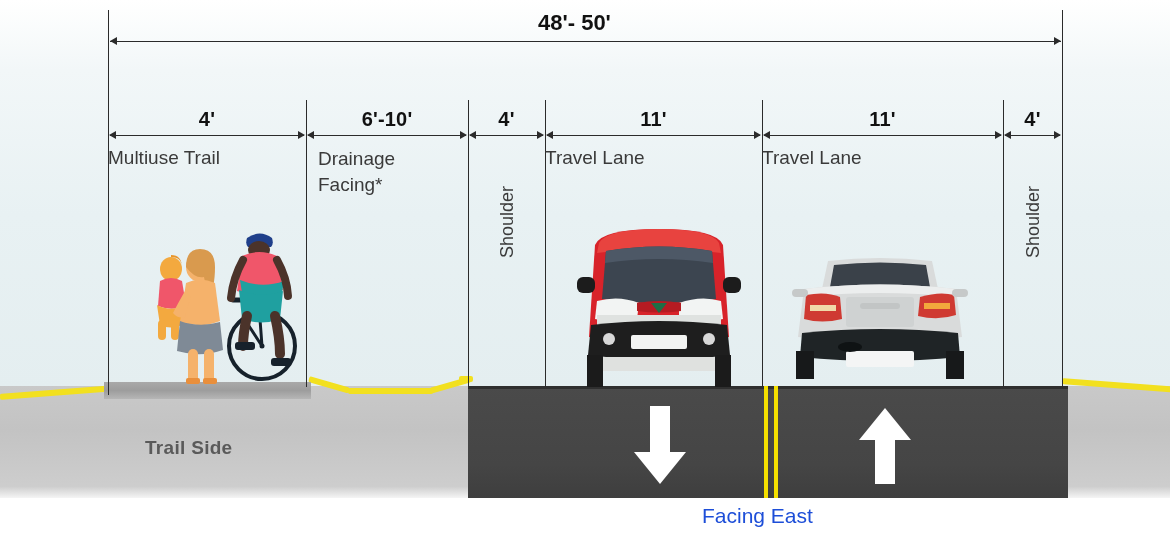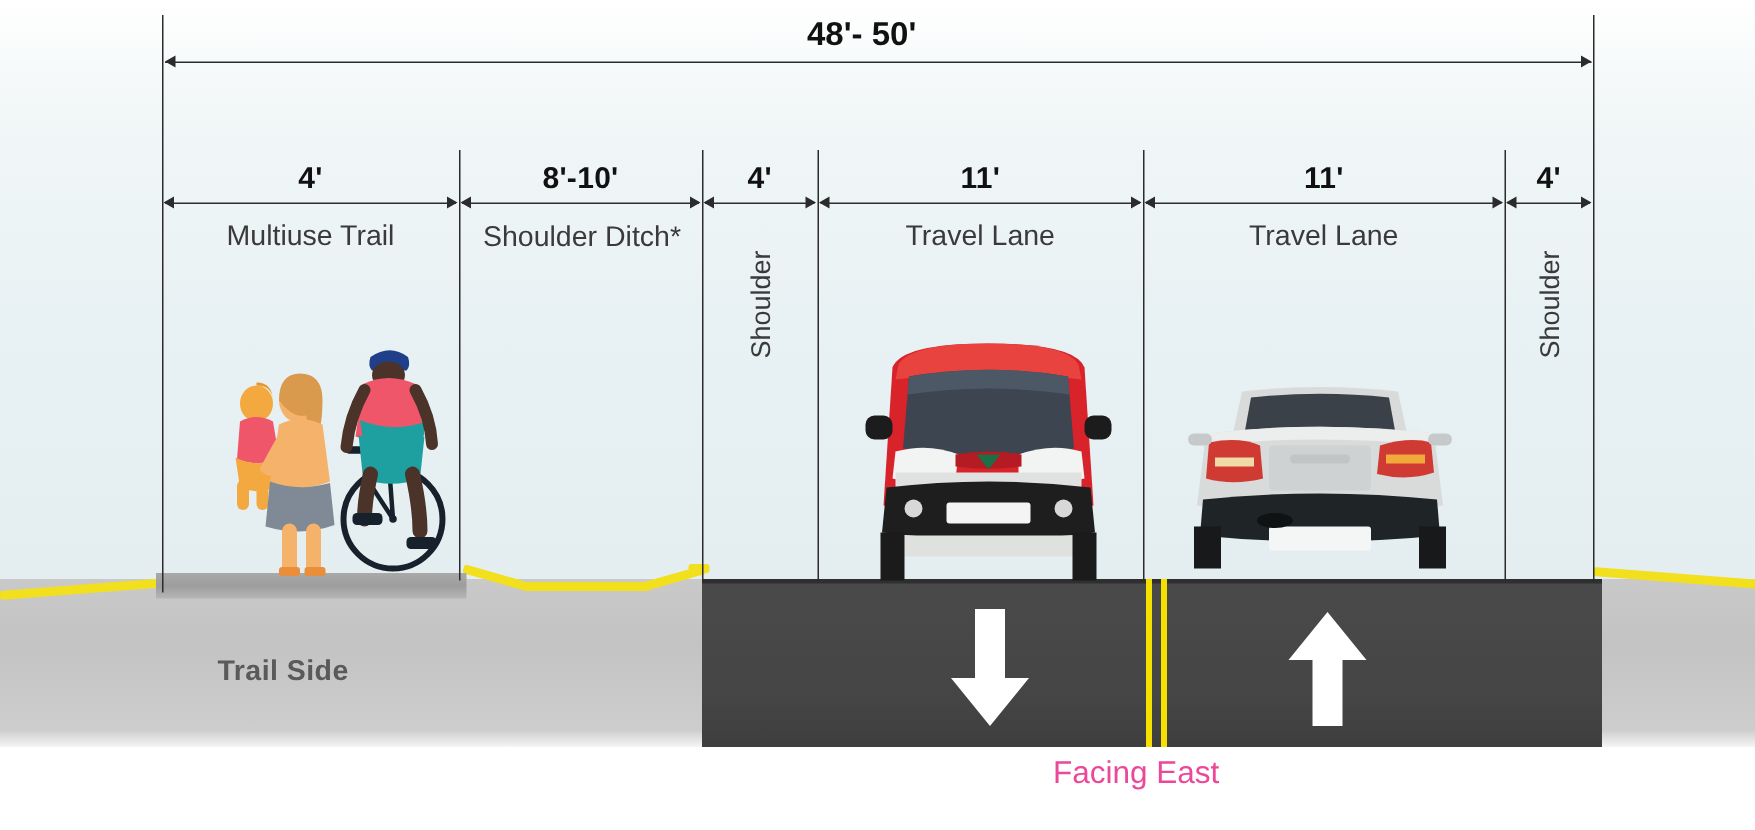--- a/index.html
+++ b/index.html
@@ -57,37 +57,37 @@
   .dimline{position:absolute;height:1px;background:#2b2b2b;}
   .arrowhead{position:absolute;width:0;height:0;border-top:4px solid transparent;border-bottom:4px solid transparent;}
   .arrowhead.left{border-right:7px solid #2b2b2b;}
   .arrowhead.right{border-left:7px solid #2b2b2b;}
 
   .dim-val{
     position:absolute;font-size:20px;font-weight:bold;color:#111;
     text-align:center;letter-spacing:.2px;white-space:nowrap;
   }
   .dim-name{
-    position:absolute;font-size:19px;color:#3a3a3a;text-align:center;
+    position:absolute;font-size:19px;color:#3a3a3a;
     line-height:23px;white-space:nowrap;
   }
   .dim-name.two-line{white-space:normal;line-height:26px;}
   .dim-name.vert{
     writing-mode:vertical-rl;transform:rotate(180deg);
     white-space:nowrap;font-size:18px;
   }
   .total-val{position:absolute;font-size:22px;font-weight:bold;color:#111;white-space:nowrap;}
 
   
   .north-side{
     position:absolute;left:145px;top:437px;font-size:19px;font-weight:bold;
     color:#5a5a5a;letter-spacing:.3px;
   }
   .facing-east{
-    position:absolute;left:702px;top:504px;font-size:21px;color:#ec4899;
+    position:absolute;left:702px;top:504px;font-size:21px;color:#1d4ed8;
   }
   .road-name-box{
     position:absolute;left:168px;top:477px;width:322px;height:67px;
     background:#ffffff;border:4px solid #111;box-sizing:border-box;
     display:flex;align-items:center;justify-content:center;
   }
   .road-name-box span{font-size:25px;font-weight:bold;color:#111;letter-spacing:.4px;}
 
   
   .people{position:absolute;left:140px;top:245px;width:165px;height:140px;}
@@ -248,22 +248,22 @@
 
   <div class="dimline" style="left:110px;top:135px;width:194px;"></div>
   <div class="arrowhead left" style="left:109px;top:131px;"></div>
   <div class="arrowhead right" style="left:298px;top:131px;"></div>
   <div class="dim-val" style="left:108px;top:108px;width:198px;">4'</div>
   <div class="dim-name" style="left:108px;top:146px;width:198px;">Multiuse Trail</div>
 
   <div class="dimline" style="left:308px;top:135px;width:158px;"></div>
   <div class="arrowhead left" style="left:307px;top:131px;"></div>
   <div class="arrowhead right" style="left:460px;top:131px;"></div>
-  <div class="dim-val" style="left:306px;top:108px;width:162px;">8'-10'</div>
-  <div class="dim-name two-line" style="left:318px;top:146px;width:140px;">Shoulder Ditch*</div>
+  <div class="dim-val" style="left:306px;top:108px;width:162px;">6'-10'</div>
+  <div class="dim-name two-line" style="left:318px;top:146px;width:140px;">Drainage Facing*</div>
 
   <div class="dimline" style="left:470px;top:135px;width:73px;"></div>
   <div class="arrowhead left" style="left:469px;top:131px;"></div>
   <div class="arrowhead right" style="left:537px;top:131px;"></div>
   <div class="dim-val" style="left:468px;top:108px;width:77px;">4'</div>
   <div class="dim-name vert" style="left:496px;top:148px;height:110px;">Shoulder</div>
 
   <div class="dimline" style="left:547px;top:135px;width:213px;"></div>
   <div class="arrowhead left" style="left:546px;top:131px;"></div>
   <div class="arrowhead right" style="left:754px;top:131px;"></div>

